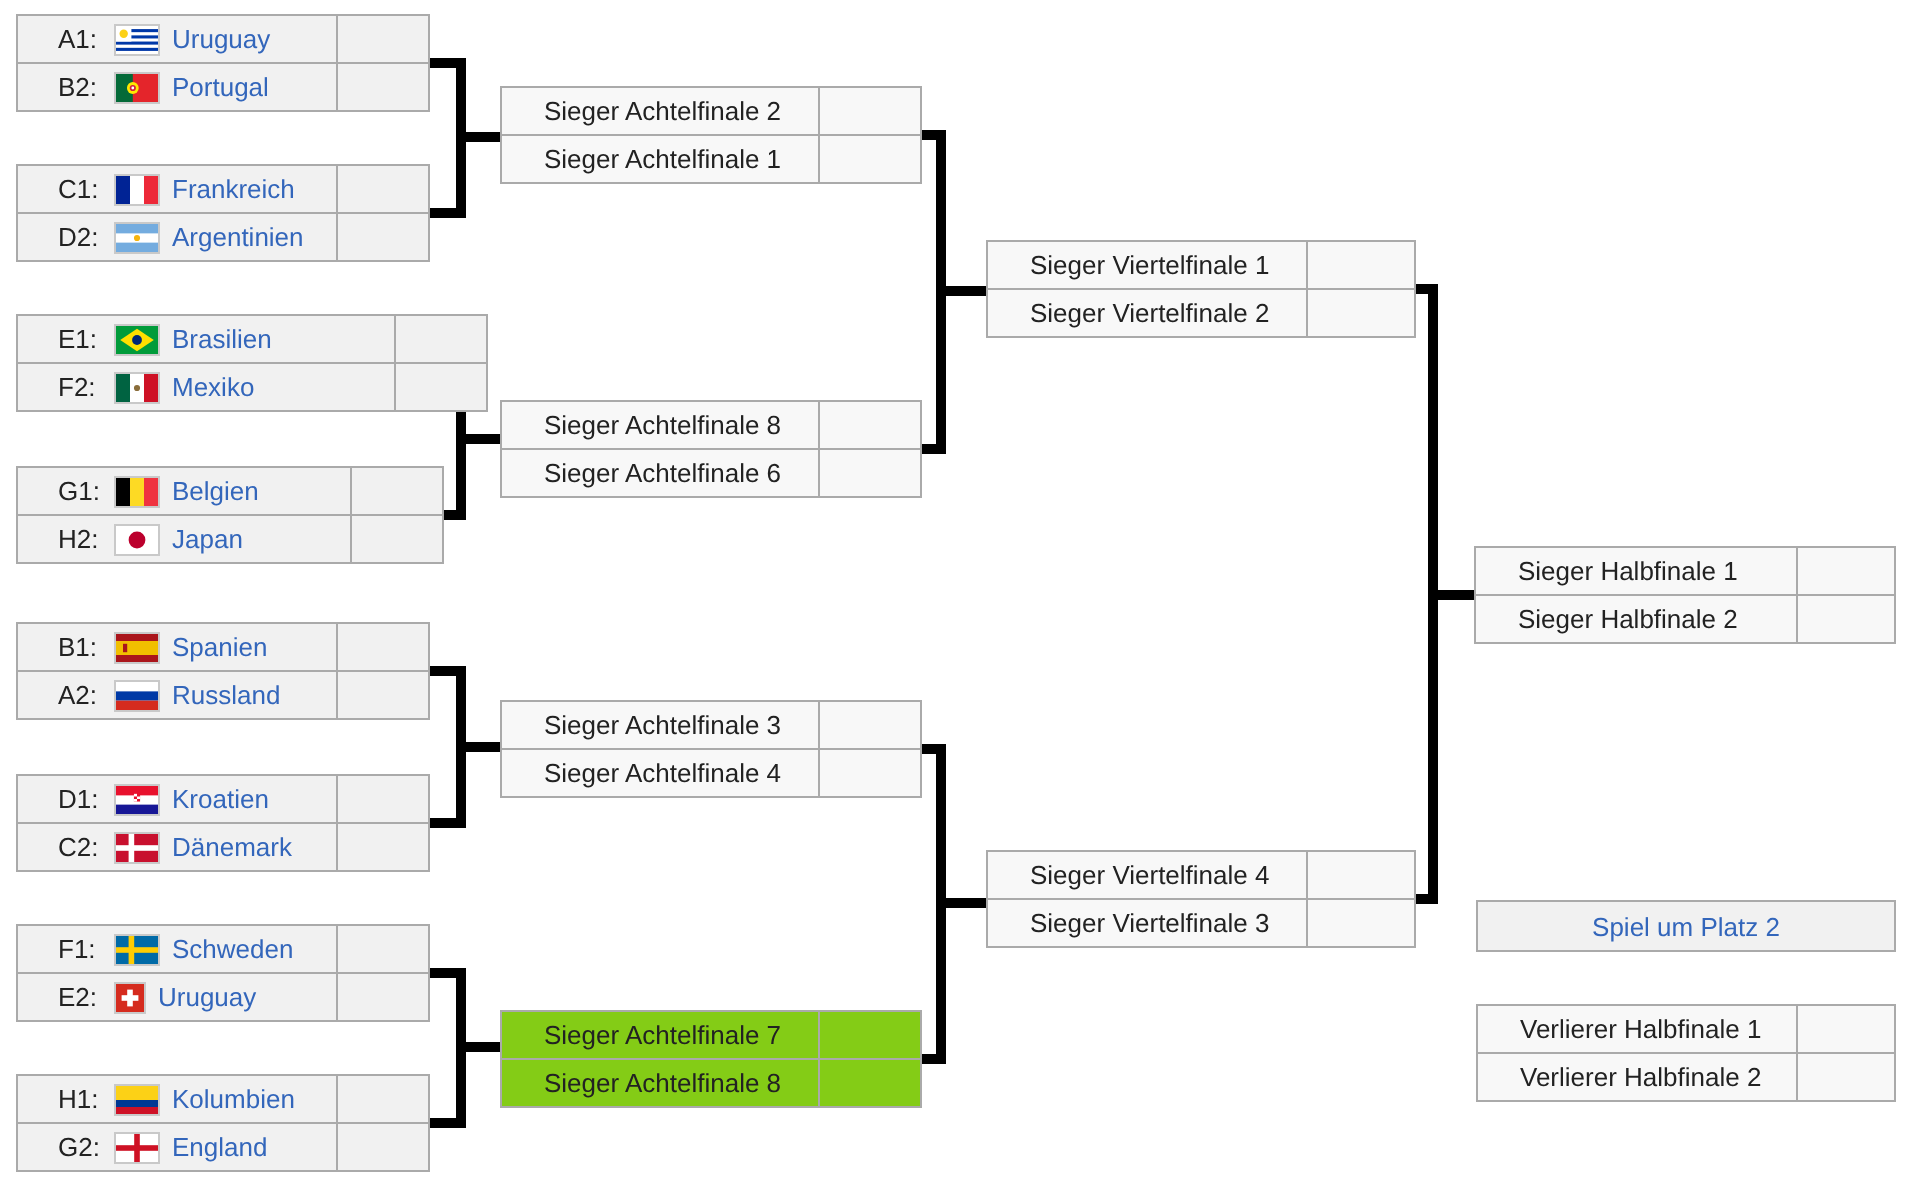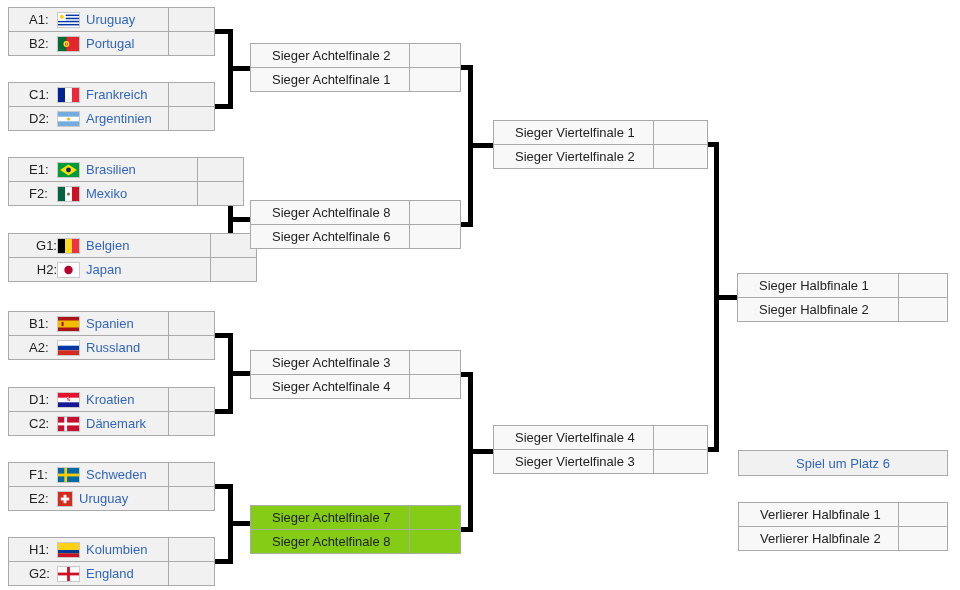--- a/index.html
+++ b/index.html
@@ -133,21 +133,21 @@
               <rect width="30" height="20" fill="#fff"></rect>
               <rect width="10" height="20" fill="#006341"></rect>
               <rect x="20" width="10" height="20" fill="#ce1125"></rect>
               <circle cx="15" cy="10" r="2.2" fill="#8a6d3b"></circle>
             </svg></span>
           <a class="team" href="#">Mexiko</a>
         </div>
         <div class="score" style="width: 45px;"></div>
       </div>
     </div>
-    <div class="match" style="left: 8px; top: 233px; width: 249px; background: rgb(241, 241, 241); text-align: right;">
+    <div class="match" style="left: 8px; top: 233px; width: 214px; background: rgb(241, 241, 241);">
       <div class="row">
         <div class="label">
           <span class="seed">G1:</span>
           <span class="flag"><svg width="21" height="14" viewBox="0 0 30 20" preserveAspectRatio="none">
               <rect width="30" height="20" fill="#fdda24"></rect>
               <rect width="10" height="20" fill="#000"></rect>
               <rect x="20" width="10" height="20" fill="#ef3340"></rect>
             </svg></span>
           <a class="team" href="#">Belgien</a>
         </div>
@@ -366,21 +366,21 @@
         <div class="score" style="width: 48px;"></div>
       </div>
       <div class="row r2">
         <div class="label">
           <span class="winner-label">Sieger Halbfinale 2</span>
         </div>
         <div class="score" style="width: 48px;"></div>
       </div>
     </div>
     <div class="tp-title" style="left: 738px; top: 450px; width: 210px; height: 26px; background: rgb(241, 241, 241);">
-      <a href="#">Spiel um Platz 6</a>
+      <a href="#">Spiel um Platz 2</a>
     </div>
     <div class="match" style="left: 738px; top: 502px; width: 210px; background: rgb(248, 248, 248);">
       <div class="row">
         <div class="label">
           <span class="winner-label">Verlierer Halbfinale 1</span>
         </div>
         <div class="score" style="width: 48px;"></div>
       </div>
       <div class="row r2">
         <div class="label">

